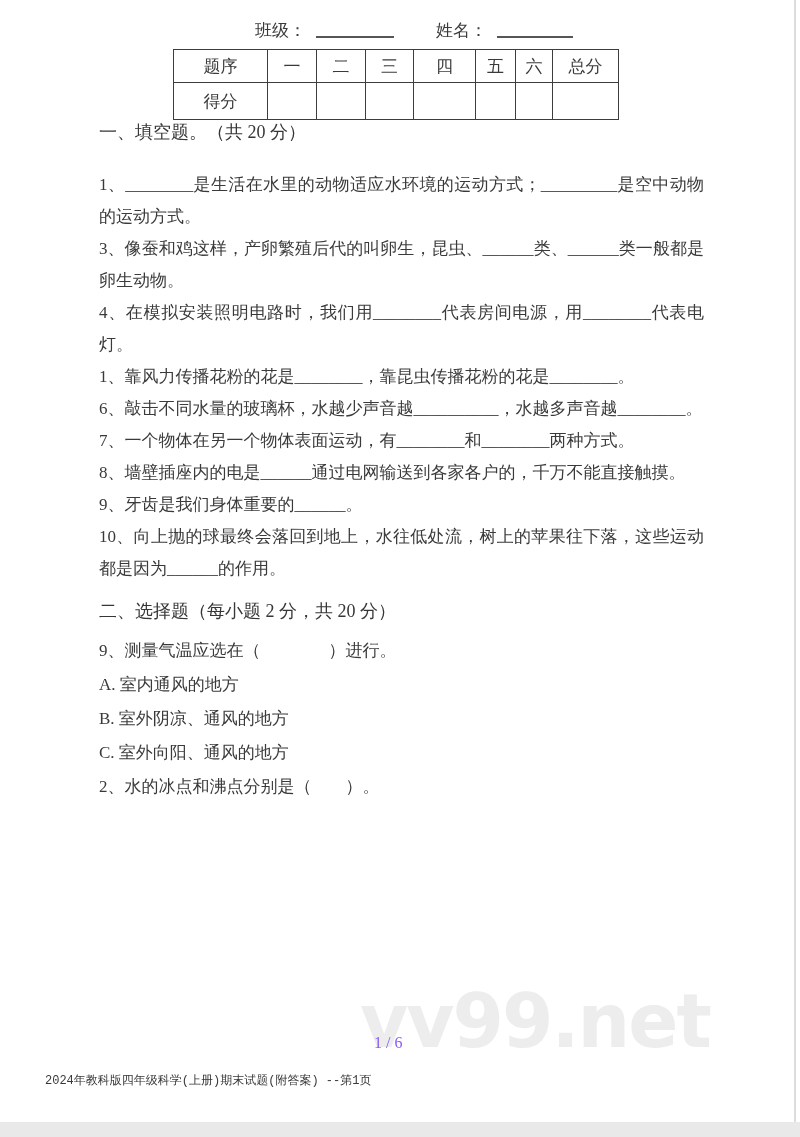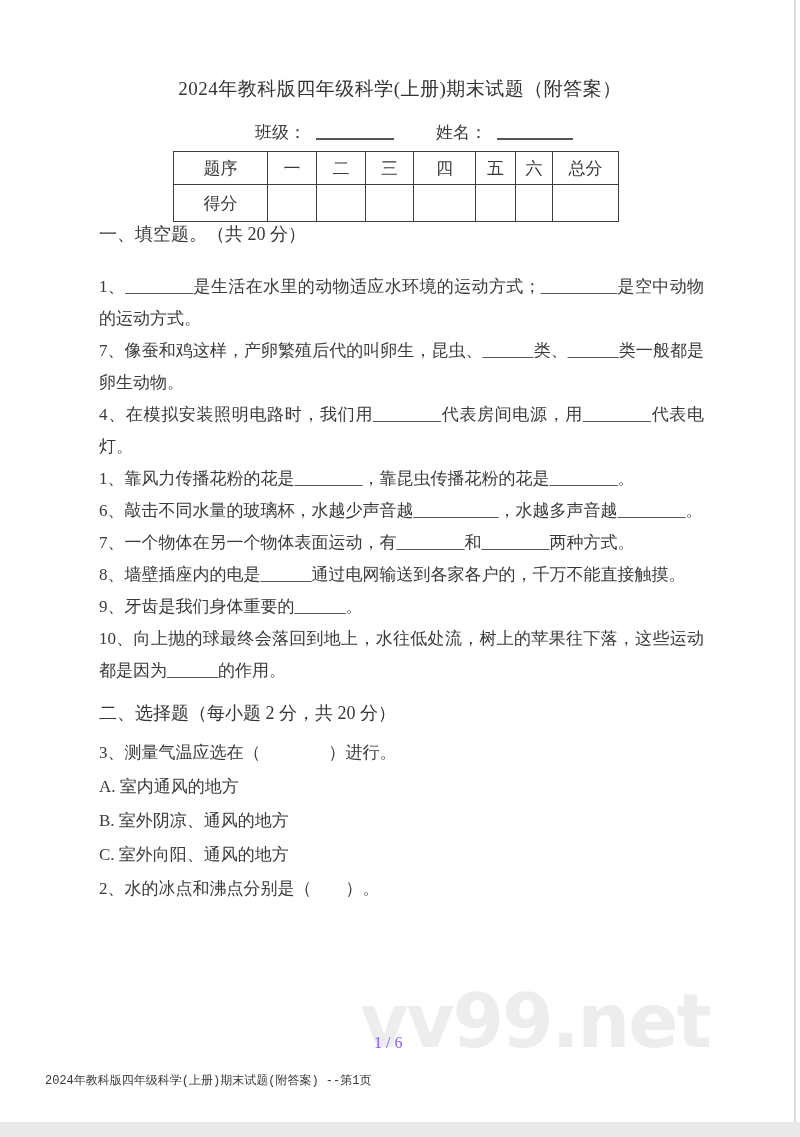--- a/index.html
+++ b/index.html
@@ -69,21 +69,20 @@
     background: #dcdcdc; z-index: 3;
   }
 </style>
 </head>
 <body>
 
 <div class="watermark">vv99.net</div>
 
 <div class="content">
 
-  <div class="title">2024年教科版四年级科学(上册)期末试题（附答案）</div>
 
   <div class="idrow">
     <span>班级：</span>
     <span class="blank-line class-blank"></span>
     <span class="name-label">姓名：</span>
     <span class="blank-line name-blank"></span>
   </div>
 
   <table class="score">
     <colgroup>
@@ -117,33 +116,33 @@
         <td></td>
         <td></td>
       </tr>
     </tbody>
   </table>
 
   <div class="body-text">
     <div class="sec-heading">一、填空题。（共 20 分）</div>
 
     <p class="q first">1、________是生活在水里的动物适应水环境的运动方式；_________是空中动物的运动方式。</p>
-    <p class="q">7、像蚕和鸡这样，产卵繁殖后代的叫卵生，昆虫、______类、______类一般都是卵生动物。</p>
+    <p class="q">3、像蚕和鸡这样，产卵繁殖后代的叫卵生，昆虫、______类、______类一般都是卵生动物。</p>
     <p class="q">4、在模拟安装照明电路时，我们用________代表房间电源，用________代表电灯。</p>
     <p class="q">1、靠风力传播花粉的花是________，靠昆虫传播花粉的花是________。</p>
     <p class="q">6、敲击不同水量的玻璃杯，水越少声音越__________，水越多声音越________。</p>
     <p class="q">7、一个物体在另一个物体表面运动，有________和________两种方式。</p>
     <p class="q">8、墙壁插座内的电是______通过电网输送到各家各户的，千万不能直接触摸。</p>
     <p class="q">9、牙齿是我们身体重要的______。</p>
     <p class="q">10、向上抛的球最终会落回到地上，水往低处流，树上的苹果往下落，这些运动都是因为______的作用。</p>
 
     <div class="sec-heading-2">二、选择题（每小题 2 分，共 20 分）</div>
 
     <div class="choices">
-      <p class="q">3、测量气温应选在（　　　　）进行。</p>
+      <p class="q">9、测量气温应选在（　　　　）进行。</p>
       <p class="q">A. 室内通风的地方</p>
       <p class="q">B. 室外阴凉、通风的地方</p>
       <p class="q">C. 室外向阳、通风的地方</p>
       <p class="q">2、水的冰点和沸点分别是（　　）。</p>
     </div>
   </div>
 
 </div>
 
 <div class="pagenum">1 / 6</div>

